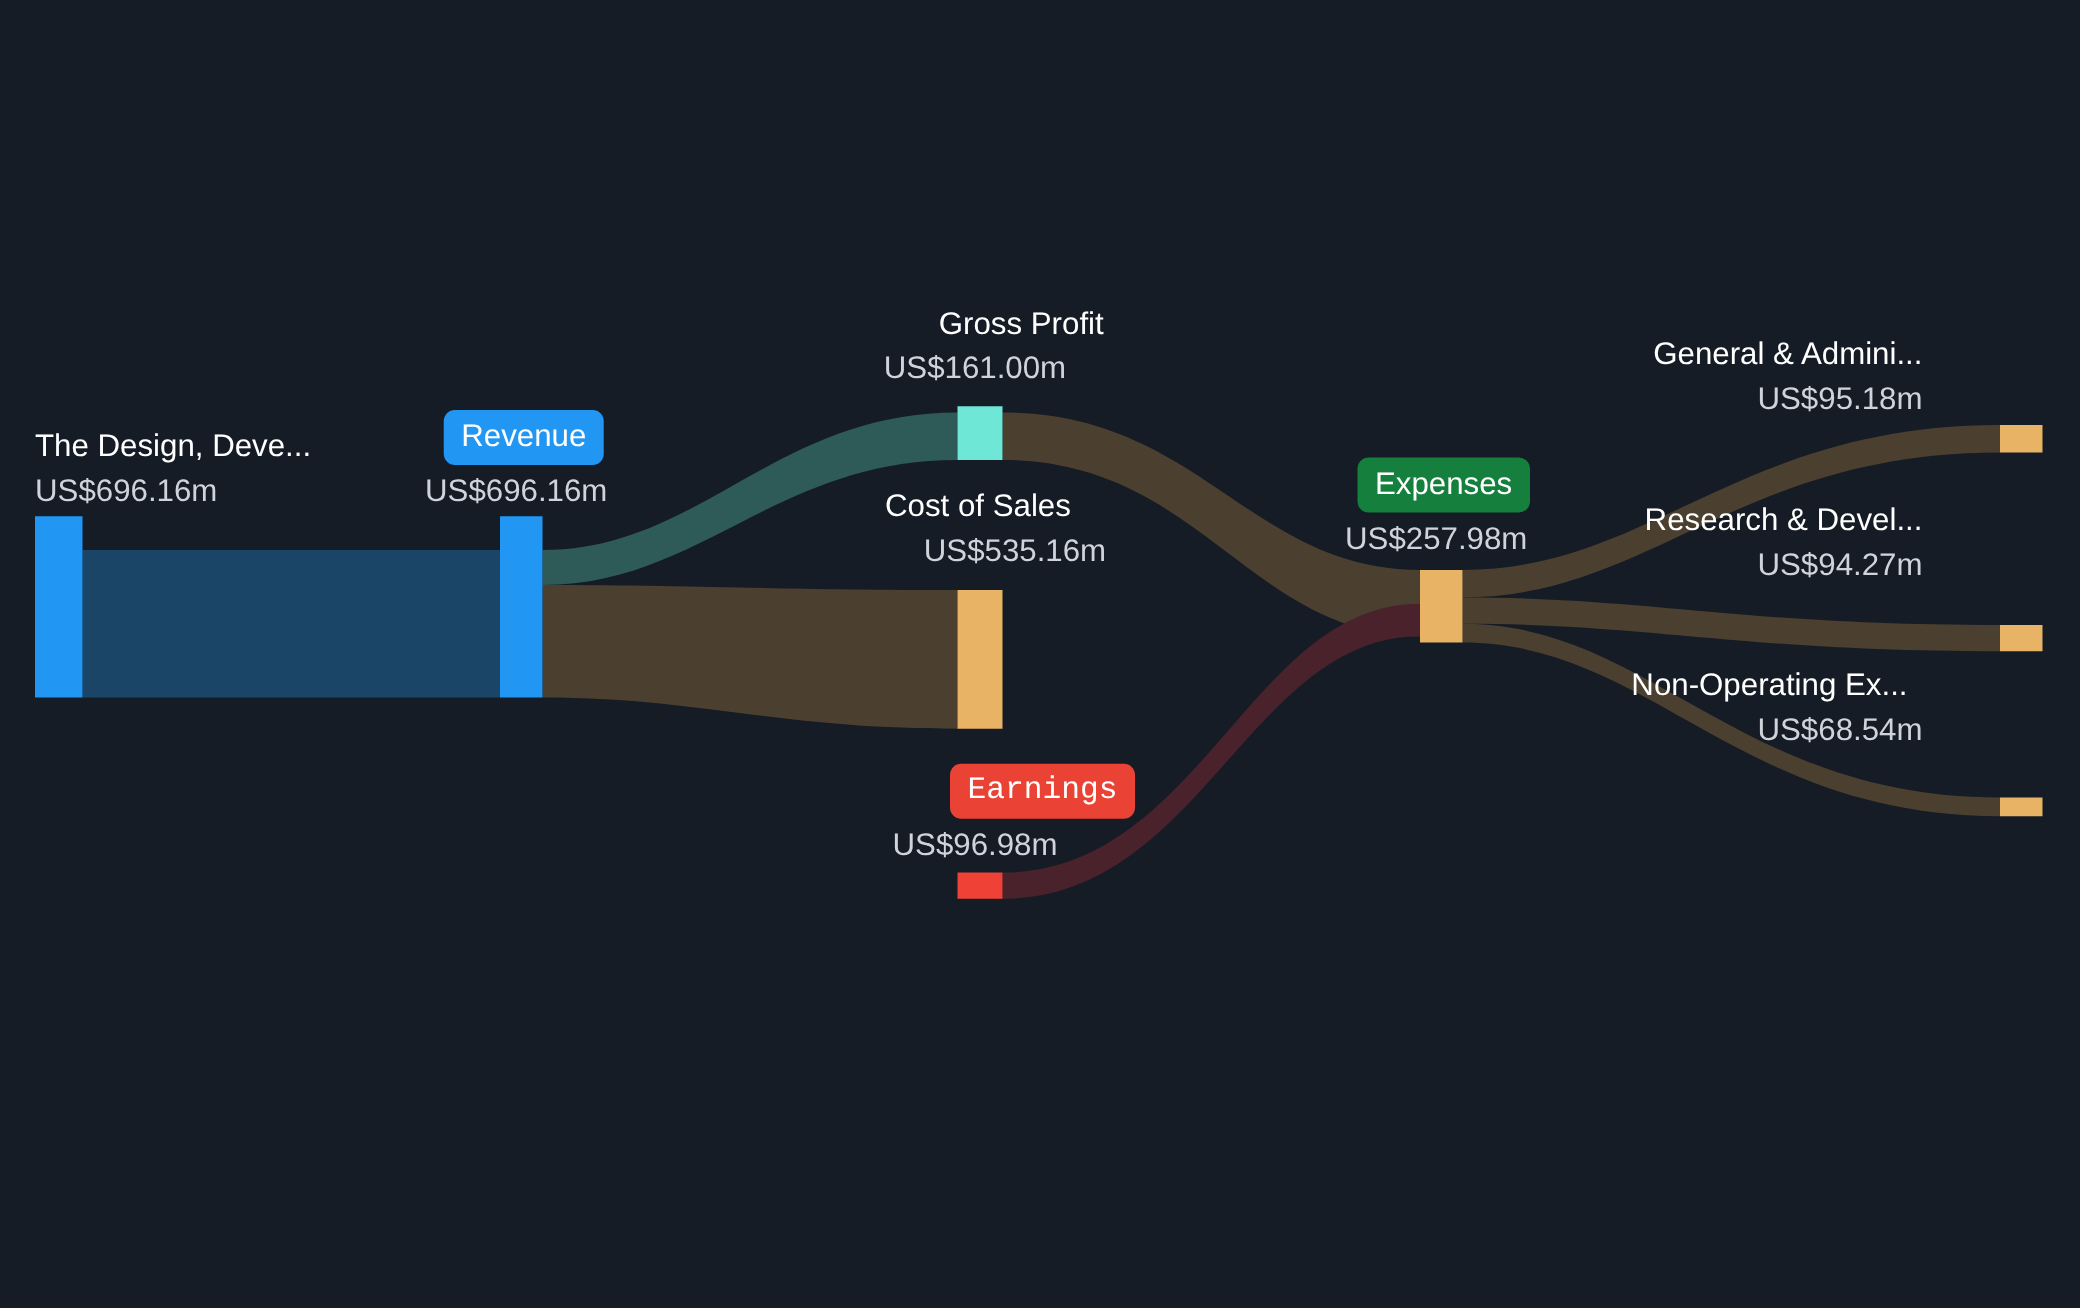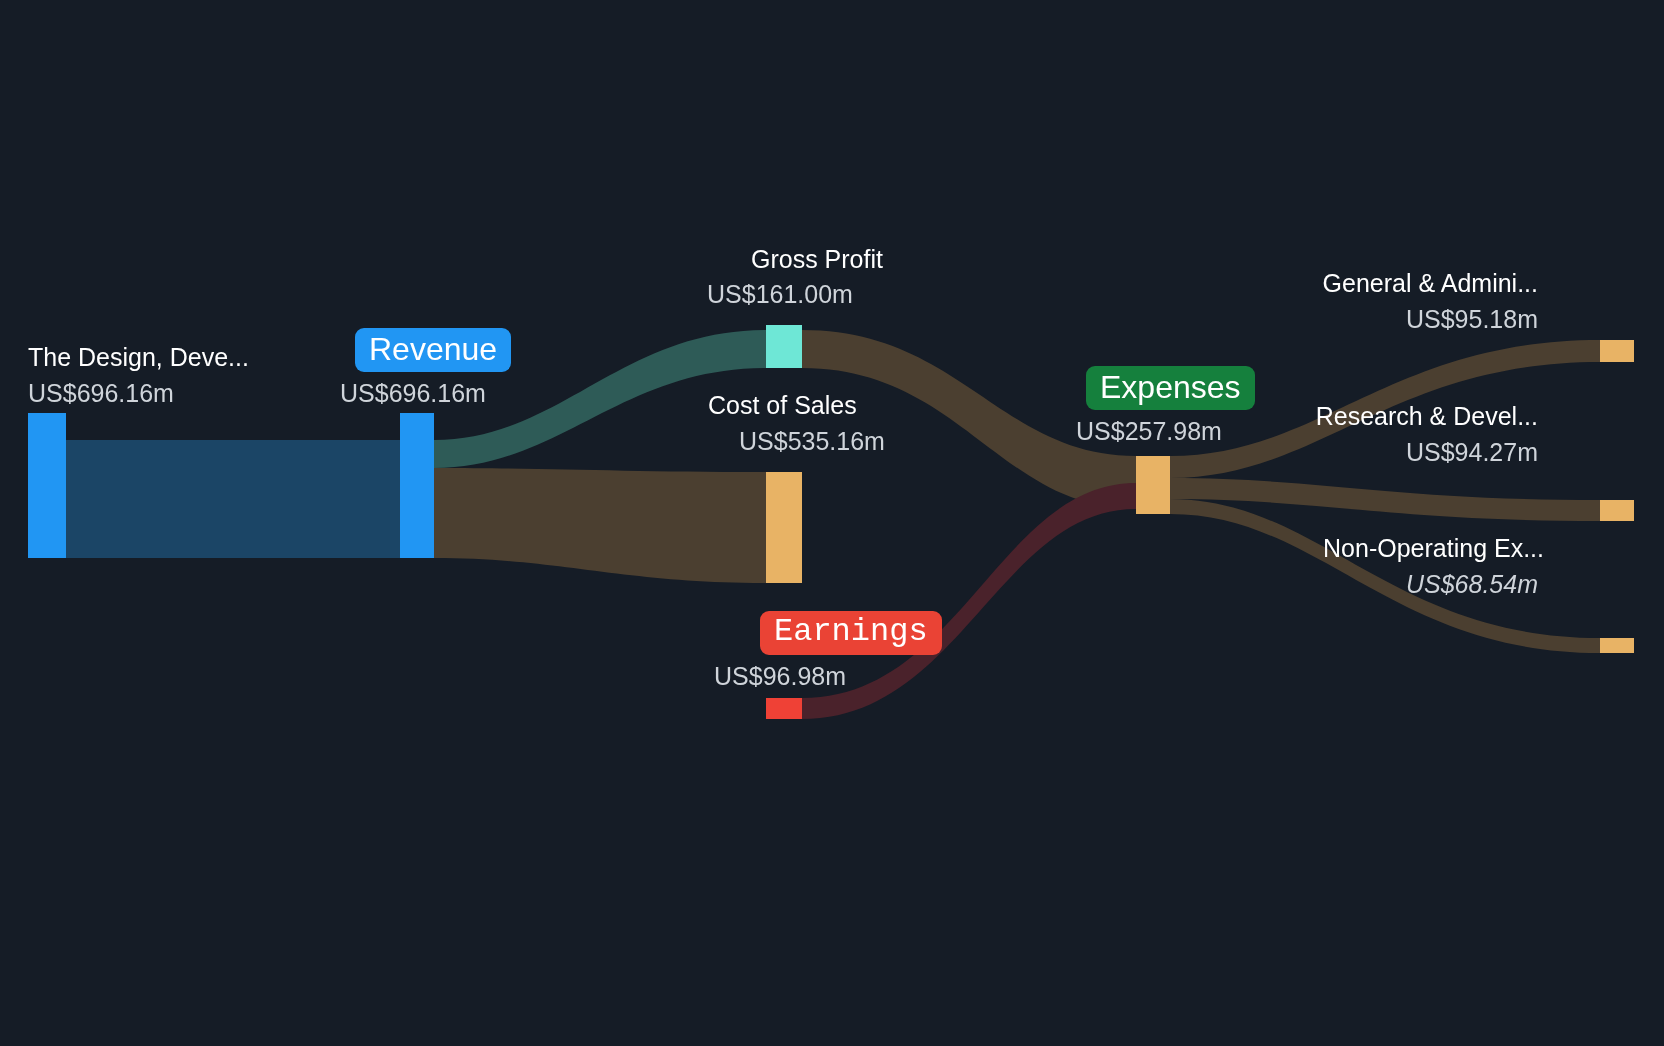--- a/index.html
+++ b/index.html
@@ -1,21 +1,21 @@
 <!DOCTYPE html>
 <html><head>
 <meta charset="utf-8">
 <style>
   html,body{margin:0;padding:0;background:#151c26;}
   body{width:1664px;height:1046px;overflow:hidden;font-family:"Liberation Sans",sans-serif;}
   #stage{position:relative;width:1664px;height:1046px;background:#151c26;}
   svg.flow{position:absolute;left:0;top:0;width:1664px;height:1046px;}
   .lbl{position:absolute;color:#ffffff;font-size:25px;line-height:30px;white-space:nowrap;}
   .val{position:absolute;color:#cfd4da;font-size:25px;line-height:30px;white-space:nowrap;}
-  .pill{position:absolute;display:inline-block;color:#ffffff;font-size:32px;line-height:30px;
+  .pill{position:absolute;display:inline-block;color:#ffffff;font-size:25px;line-height:30px;
         padding:6px 14px 8px 14px;border-radius:9px;white-space:nowrap;}
   .ra{}
 </style>
 </head>
 <body>
 
 <div id="stage">
 
   <svg class="flow" viewBox="0 0 1664 1046">
 
@@ -84,16 +84,16 @@
 
   <div class="pill" style="left:760px;top:611px;background:#ea4335;font-family:Liberation Mono, monospace;">Earnings</div>
   <div class="val" style="left:714px;top:661px;">US$96.98m</div>
 
   <div class="lbl ra" style="right:126px;top:268px;">General &amp; Admini...</div>
   <div class="val ra" style="right:126px;top:304px;">US$95.18m</div>
 
   <div class="lbl ra" style="right:126px;top:401px;">Research &amp; Devel...</div>
   <div class="val ra" style="right:126px;top:437px;">US$94.27m</div>
 
-  <div class="lbl ra" style="right:120px;top:533px;">Non-Operating Ex...</div>
-  <div class="val ra" style="right:126px;top:569px;font-style:italic;">US$68.54m</div>
+  <div class="lbl ra" style="right:138px;top:533px;">Non-Operating Ex...</div>
+  <div class="val ra" style="right:126px;top:569px;">US$68.54m</div>
 
 </div>
 
 </body></html>

